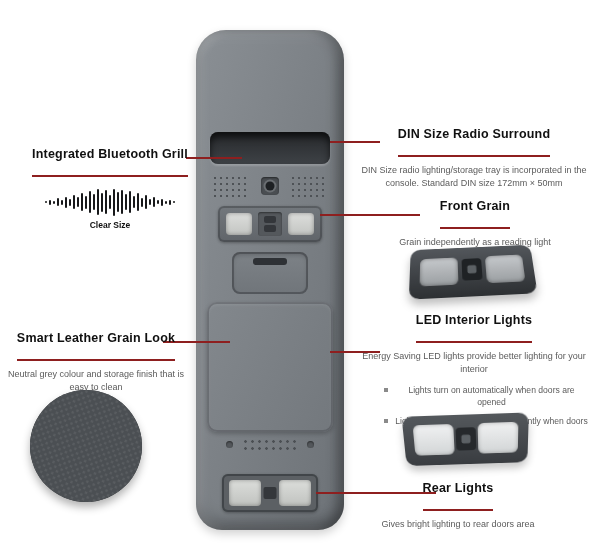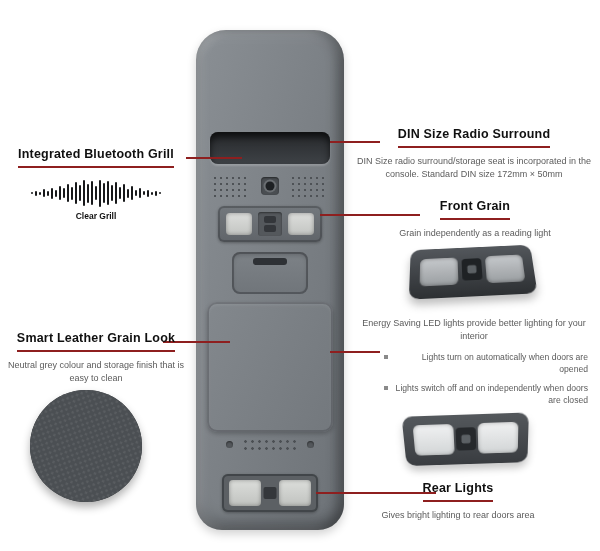--- a/index.html
+++ b/index.html
@@ -6,24 +6,24 @@
   body{
     width:600px;height:551px;position:relative;background:#ffffff;
     font-family:"Liberation Sans", sans-serif;overflow:hidden;
   }
   .stage{position:absolute;inset:0;}
 
   
   .callout{position:absolute;text-align:center;}
   .c-title{
     display:inline-block;font-size:12.5px;font-weight:bold;color:#101010;
-    padding-bottom:5px;border-bottom:2px solid #8e1f1f;letter-spacing:.2px;
+    padding-bottom:14px;border-bottom:2px solid #8e1f1f;letter-spacing:.2px;
   }
   .c-body{margin-top:7px;font-size:9px;color:#5b5b5b;line-height:1.45;}
-  .c-bullets{margin:8px 0 0 0;padding:0 6px 0 30px;list-style:none;text-align:right;}
+  .c-bullets{margin:8px 0 0 0;padding:0 6px 0 30px;list-style:none;text-align:center;}
   .c-bullets li{position:relative;padding-left:11px;margin-bottom:7px;
     font-size:8.6px;color:#5b5b5b;line-height:1.4;}
   .c-bullets li::before{content:'';position:absolute;left:0;top:4px;width:4px;height:4px;background:#8a8a8a;}
 
   
   .line{position:absolute;height:2px;background:#8e1f1f;}
 
   
   .waveform{margin-top:10px;height:30px;display:flex;align-items:center;justify-content:center;gap:2px;}
   .waveform span{width:2px;background:#17181a;border-radius:1px;display:block;}
@@ -195,21 +195,21 @@
     </div>
   </div>
 
   <div class="line" style="left:186px;top:157px;width:56px;"></div>
   <div class="line" style="left:163px;top:341px;width:67px;"></div>
   <div class="line" style="left:330px;top:141px;width:50px;"></div>
   <div class="line" style="left:320px;top:214px;width:100px;"></div>
   <div class="line" style="left:330px;top:351px;width:50px;"></div>
   <div class="line" style="left:316px;top:492px;width:120px;"></div>
 
-  <div class="callout" style="left:2px;top:144px;width:188px;">
+  <div class="callout" style="left:16px;top:144px;width:188px;">
     <div class="c-title">Integrated Bluetooth Grill</div>
     <div class="waveform">
         <span style="height: 2px;"></span>
         <span style="height: 5px;"></span>
         <span style="height: 3px;"></span>
         <span style="height: 8px;"></span>
         <span style="height: 5px;"></span>
         <span style="height: 11px;"></span>
         <span style="height: 7px;"></span>
         <span style="height: 14px;"></span>
@@ -232,45 +232,46 @@
         <span style="height: 9px;"></span>
         <span style="height: 14px;"></span>
         <span style="height: 6px;"></span>
         <span style="height: 10px;"></span>
         <span style="height: 4px;"></span>
         <span style="height: 7px;"></span>
         <span style="height: 3px;"></span>
         <span style="height: 5px;"></span>
         <span style="height: 2px;"></span>
       </div>
-    <div class="wave-label">Clear Grill</div>
+    <div class="wave-label">Clear Size</div>
   </div>
 
   <div class="callout" style="left:2px;top:328px;width:188px;">
     <div class="c-title">Smart Leather Grain Look</div>
     <div class="c-body">Neutral grey colour and storage finish that is easy to clean</div>
   </div>
   <div class="leather"></div>
 
   <div class="callout" style="left:354px;top:124px;width:240px;">
     <div class="c-title">DIN Size Radio Surround</div>
-    <div class="c-body">DIN Size radio surround/storage seat is incorporated in the console. Standard DIN size 172mm × 50mm</div>
+    <div class="c-body">DIN Size radio lighting/storage tray is incorporated in the console. Standard DIN size 172mm × 50mm</div>
   </div>
 
   <div class="callout" style="left:392px;top:196px;width:166px;">
     <div class="c-title">Front Grain</div>
     <div class="c-body">Grain independently as a reading light</div>
   </div>
   <div class="unit dark">
     <div class="u-lens l"></div>
     <div class="u-mid"></div>
     <div class="u-lens r"></div>
   </div>
 
   <div class="callout" style="left:354px;top:310px;width:240px;">
+    <div class="c-title">LED Interior Lights</div>
     <div class="c-body">Energy Saving LED lights provide better lighting for your interior</div>
     <ul class="c-bullets">
       <li>Lights turn on automatically when doors are opened</li>
       <li>Lights switch off and on independently when doors are closed</li>
     </ul>
   </div>
   <div class="unit light">
     <div class="u-lens l"></div>
     <div class="u-mid"></div>
     <div class="u-lens r"></div>

